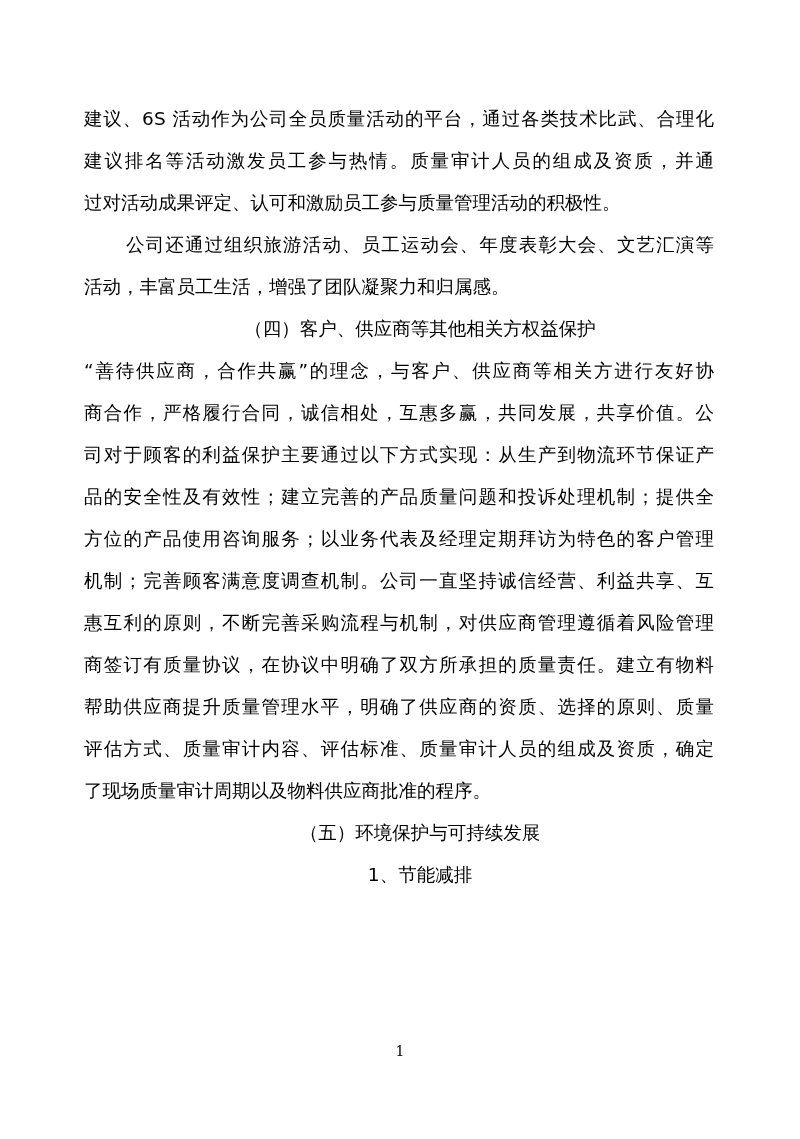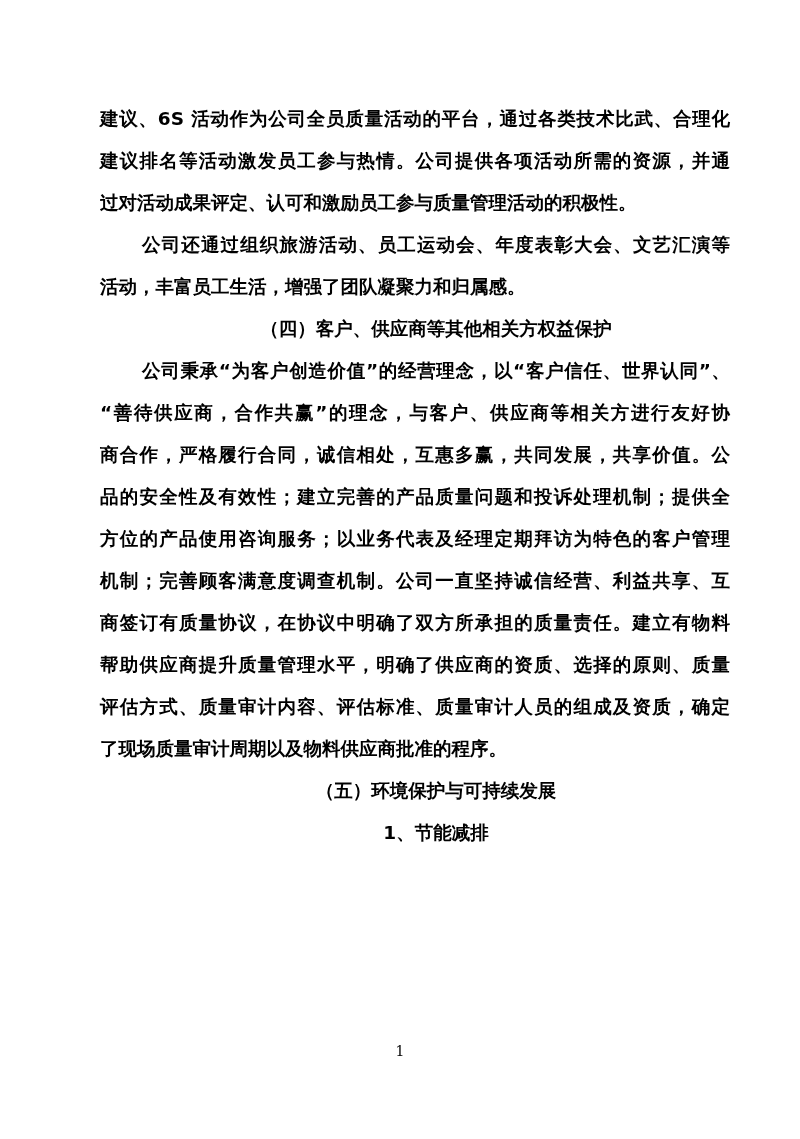--- a/index.html
+++ b/index.html
@@ -12,24 +12,23 @@
   }
   .page {
     position: relative;
     width: 800px;
     height: 1139px;
     background: #ffffff;
     overflow: hidden;
   }
   .body-text {
     position: absolute;
-    left: 100px;
+    left: 84px;
     top: 98px;
     width: 630px;
-    font-weight: bold;
   }
   .line {
     height: 42px;
     line-height: 42px;
     font-size: 18.5px;
     white-space: normal;
     text-align: left;
   }
   
   .j {
@@ -53,31 +52,32 @@
     font-family: "DejaVu Serif", serif;
     color: #000000;
   }
 </style>
 </head>
 <body>
 
 <div class="page">
   <div class="body-text">
     <div class="line j">建议、6S 活动作为公司全员质量活动的平台，通过各类技术比武、合理化</div>
-    <div class="line j">建议排名等活动激发员工参与热情。公司提供各项活动所需的资源，并通</div>
+    <div class="line j">建议排名等活动激发员工参与热情。质量审计人员的组成及资质，并通</div>
     <div class="line">过对活动成果评定、认可和激励员工参与质量管理活动的积极性。</div>
     <div class="line j i">公司还通过组织旅游活动、员工运动会、年度表彰大会、文艺汇演等</div>
     <div class="line">活动，丰富员工生活，增强了团队凝聚力和归属感。</div>
     <div class="line i">（四）客户、供应商等其他相关方权益保护</div>
-    <div class="line j i">公司秉承“为客户创造价值”的经营理念，以“客户信任、世界认同”、</div>
     <div class="line j">“善待供应商，合作共赢”的理念，与客户、供应商等相关方进行友好协</div>
     <div class="line j">商合作，严格履行合同，诚信相处，互惠多赢，共同发展，共享价值。公</div>
+    <div class="line j">司对于顾客的利益保护主要通过以下方式实现：从生产到物流环节保证产</div>
     <div class="line j">品的安全性及有效性；建立完善的产品质量问题和投诉处理机制；提供全</div>
     <div class="line j">方位的产品使用咨询服务；以业务代表及经理定期拜访为特色的客户管理</div>
     <div class="line j">机制；完善顾客满意度调查机制。公司一直坚持诚信经营、利益共享、互</div>
+    <div class="line j">惠互利的原则，不断完善采购流程与机制，对供应商管理遵循着风险管理</div>
     <div class="line j">商签订有质量协议，在协议中明确了双方所承担的质量责任。建立有物料</div>
     <div class="line j">帮助供应商提升质量管理水平，明确了供应商的资质、选择的原则、质量</div>
     <div class="line j">评估方式、质量审计内容、评估标准、质量审计人员的组成及资质，确定</div>
     <div class="line">了现场质量审计周期以及物料供应商批准的程序。</div>
     <div class="line i">（五）环境保护与可持续发展</div>
     <div class="line i">1、节能减排</div>
   </div>
   <div class="pagenum">1</div>
 </div>
 

